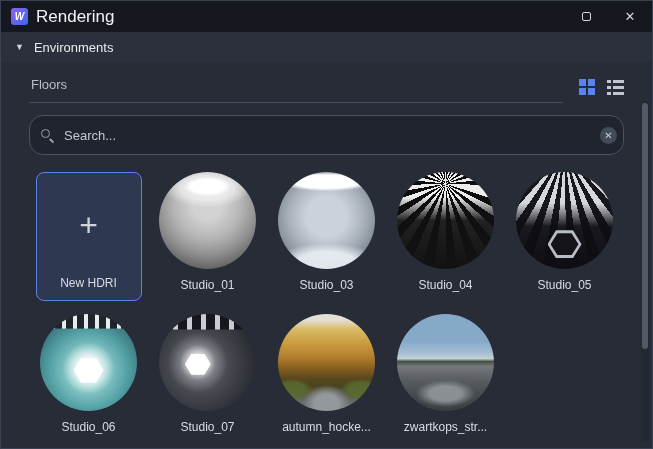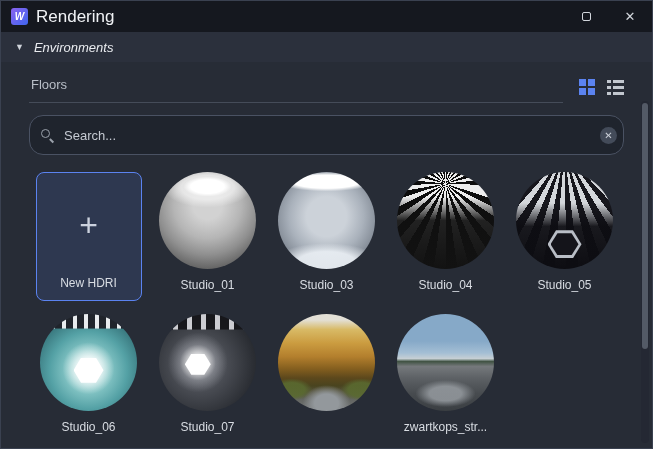--- a/index.html
+++ b/index.html
@@ -13,21 +13,21 @@
         color:#fff;font-size:10px;font-weight:bold;font-style:italic;display:flex;align-items:center;justify-content:center;}
   .win-title{font-size:17px;color:#f0f2f5;}
   .titlebar-controls{display:flex;height:100%;}
   .tb-btn{width:44px;height:100%;background:transparent;border:none;display:flex;align-items:center;justify-content:center;cursor:pointer;padding:0;}
   .maxbox{width:9px;height:9px;border:1px solid #d2d6dc;border-radius:2px;display:block;}
   .closex{color:#d2d6dc;font-size:13px;line-height:1;}
 
   
   .section-header{height:30px;background:#2b303c;display:flex;align-items:center;padding-left:14px;gap:10px;cursor:pointer;}
   .caret{font-size:9px;color:#cfd3da;}
-  .section-title{font-size:13px;color:#e9ebef;font-style:italic;}
+  .section-title{font-size:13px;color:#e9ebef;}
 
   
   .content{padding:0 28px;position:relative;}
 
   .tabs-row{display:flex;align-items:flex-end;margin-top:6px;}
   .tabs{flex:1;display:flex;gap:26px;border-bottom:1px solid #454c59;margin-right:16px;}
   .tab{padding:9px 2px 10px;font-size:13px;color:#b9bfc8;position:relative;cursor:pointer;}
   .tab.active{color:#6b93f5;}
   .tab.active::after{content:"";position:absolute;left:0;right:0;bottom:-1px;height:2px;background:#5b83f0;}
   .view-icons{display:flex;gap:12px;align-items:center;padding-bottom:8px;}
@@ -197,20 +197,21 @@
 
       <div class="grid-item">
         <div class="thumb t-s07">
           <span class="hex hex-07"></span>
         </div>
         <div class="item-label">Studio_07</div>
       </div>
 
       <div class="grid-item">
         <div class="thumb t-autumn"></div>
+        <div class="item-label">autumn_hocke...</div>
       </div>
 
       <div class="grid-item">
         <div class="thumb t-zwart"></div>
         <div class="item-label">zwartkops_str...</div>
       </div>
 
     </div>
   </div>
 

